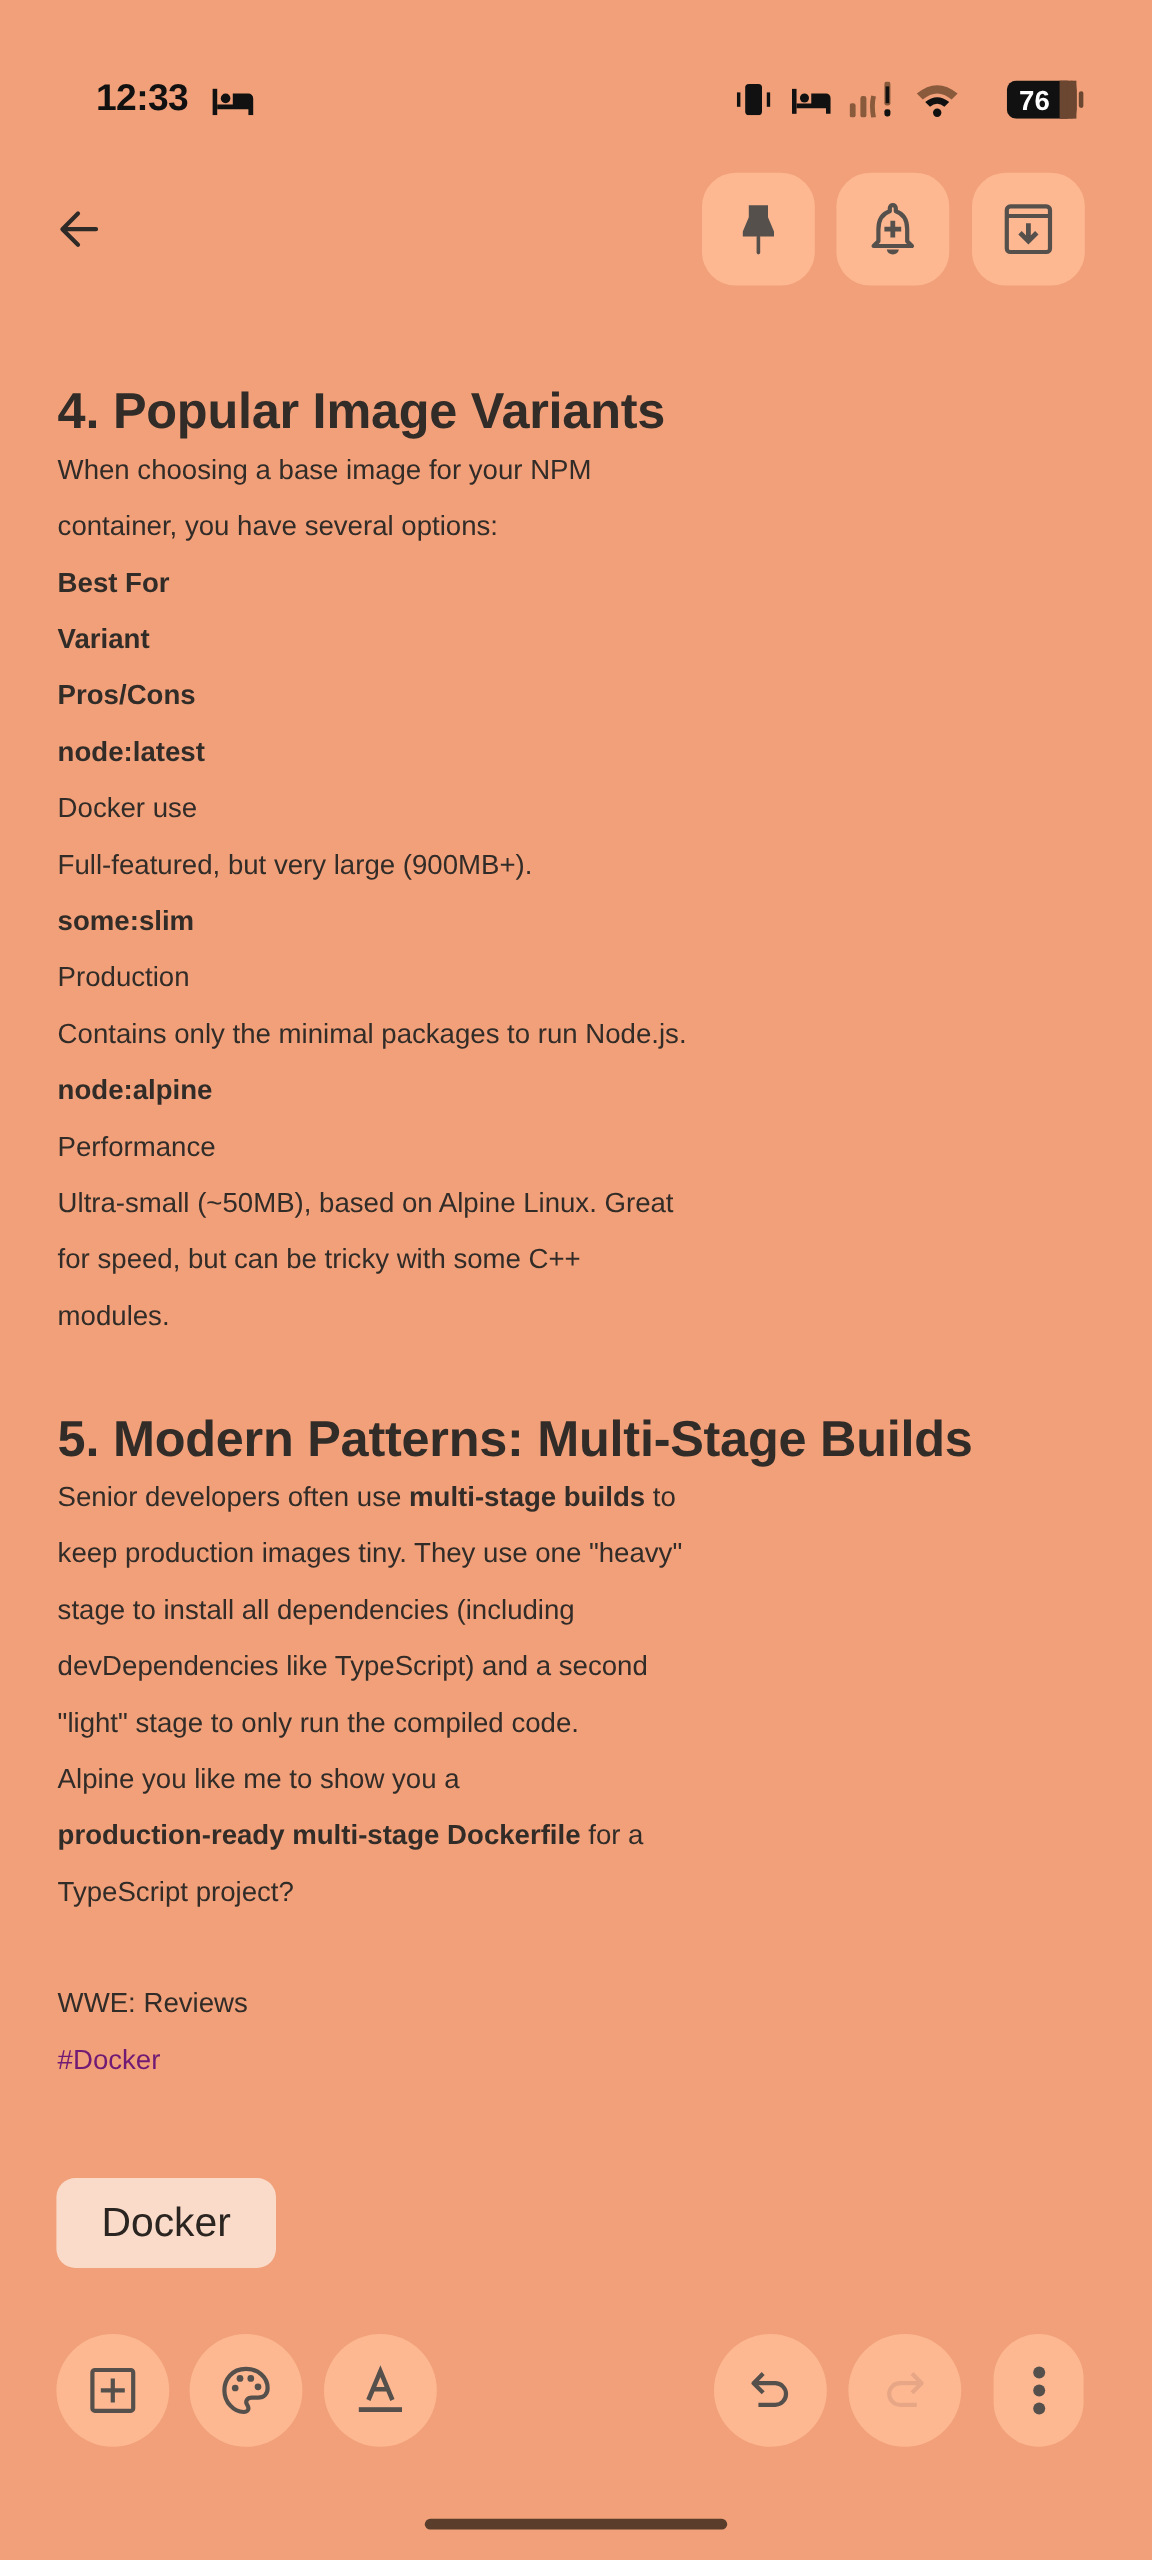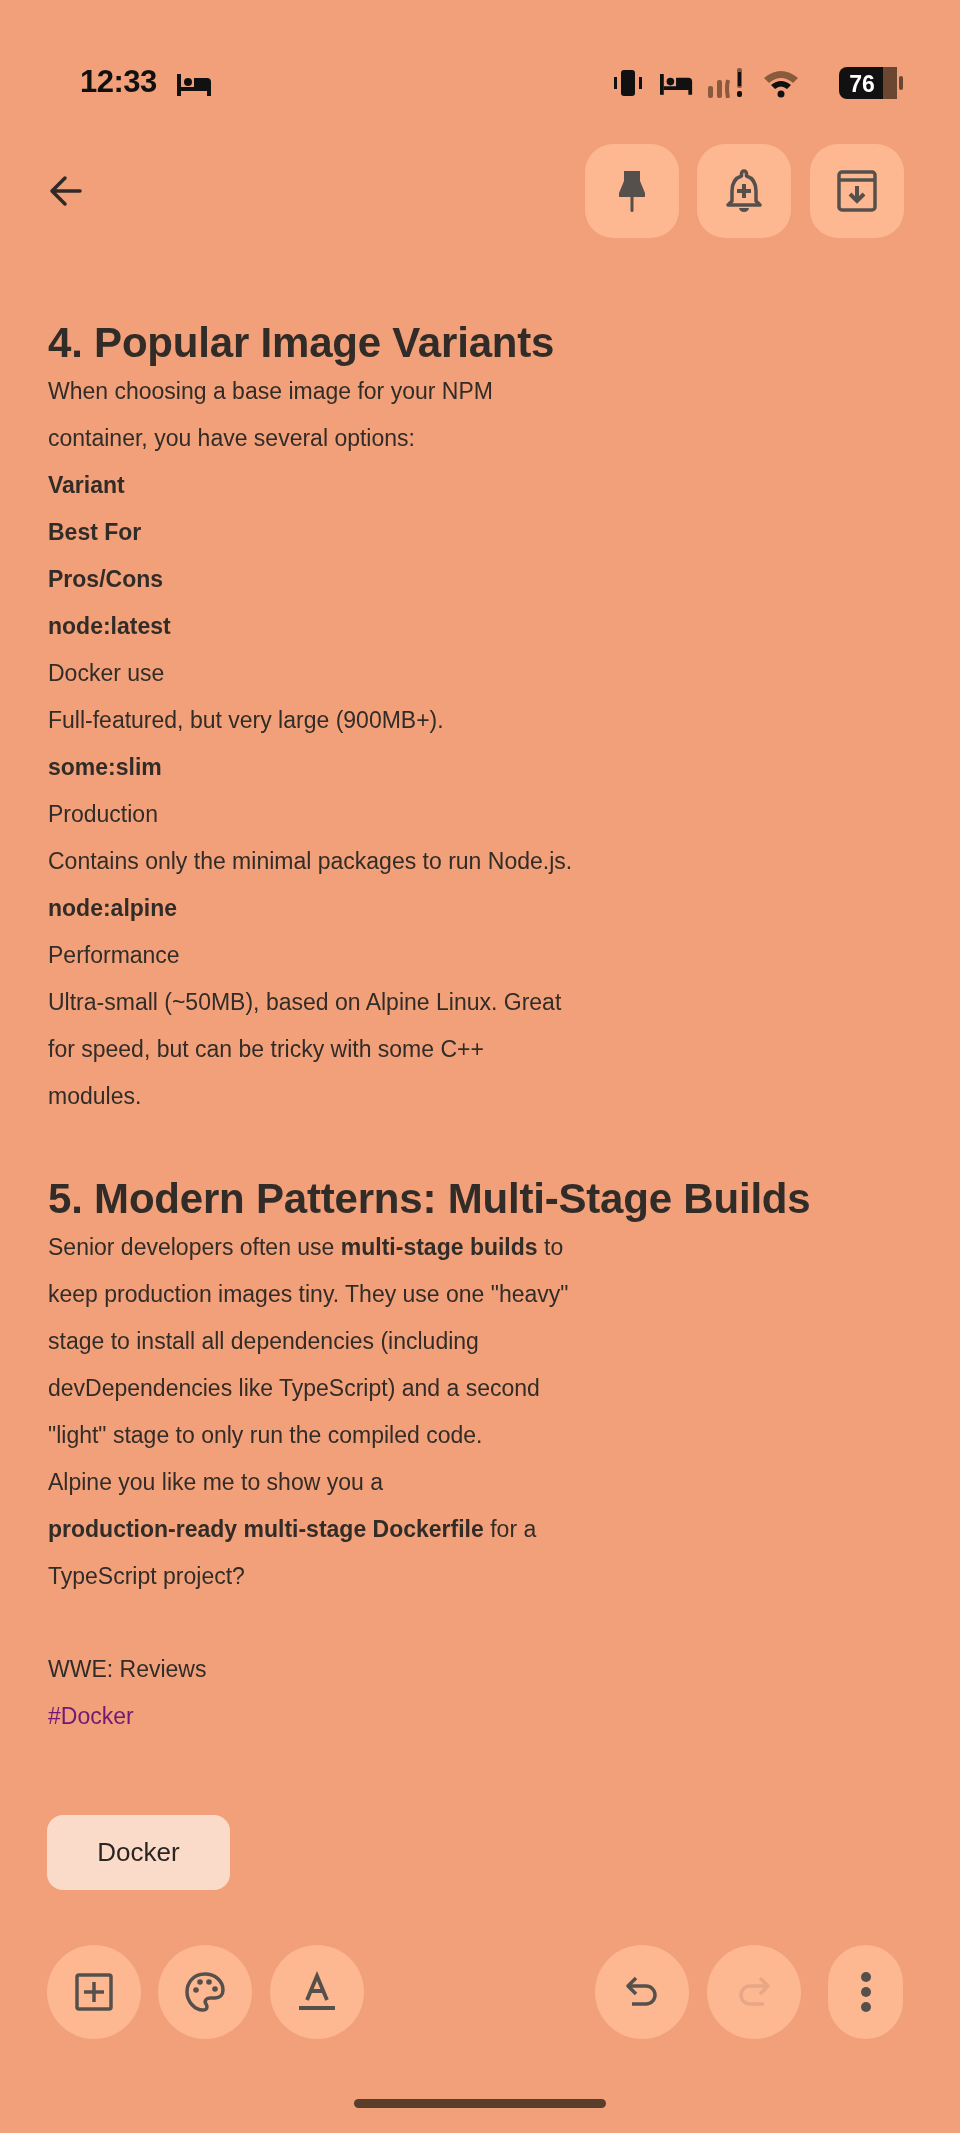--- a/index.html
+++ b/index.html
@@ -15,21 +15,21 @@
   .status-icon { position: absolute; }
   .top-bar { position: absolute; left: 0; top: 140px; width: 960px; height: 100px; }
   .back-btn { position: absolute; left: 36px; top: 22px; width: 58px; height: 58px; display:flex; align-items:center; justify-content:center; }
   .top-action { position: absolute; top: 4px; width: 94px; height: 94px; border-radius: 28px; background: #FDB891; display:flex; align-items:center; justify-content:center; }
   .content { position: absolute; left: 48px; top: 318px; width: 880px; }
   .line { display: block; font-size: 23px; line-height: 47px; height: 47px; white-space: nowrap; }
   .h { font-size: 42px; font-weight: bold; line-height: 50px; height: 50px; white-space: nowrap; display: block; letter-spacing: -0.2px; }
   .b { font-weight: bold; }
   .gap { display: block; height: 50px; }
   .hashtag { color: #701a75; }
-  .chip { position: absolute; left: 47px; top: 1815px; width: 183px; height: 75px; border-radius: 16px; background: #FADBC9; display:flex; align-items:center; justify-content:center; font-size: 26px; color: #2b2522; }
+  .chip { position: absolute; left: 47px; top: 1815px; width: 183px; height: 75px; border-radius: 16px; background: #FADBC9; display:flex; align-items:center; justify-content:center; font-size: 34px; color: #2b2522; }
   .bottom-bar { position: absolute; left: 0; top: 1945px; width: 960px; height: 96px; }
   .circ { position: absolute; top: 0; width: 94px; height: 94px; border-radius: 47px; background: #FDB891; display:flex; align-items:center; justify-content:center; }
   .home-indicator { position: absolute; left: 354px; top: 2099px; width: 252px; height: 9px; border-radius: 5px; background: #5A3E2B; }
 </style>
 </head>
 <body>
 
 <div class="status-bar">
   <span class="status-time">12:33</span>
   <span class="status-icon" style="left:177px;top:48px;">
@@ -107,22 +107,22 @@
         <path d="M4 12 H40" stroke="#55504C" stroke-width="3.5"></path>
         <path d="M22 18 V32 M15 26 L22 33 L29 26" stroke="#55504C" stroke-width="4" fill="none"></path>
       </svg>
   </div>
 </div>
 
 <div class="content">
   <span class="h">4. Popular Image Variants</span>
   <span class="line">When choosing a base image for your NPM</span>
   <span class="line">container, you have several options:</span>
+  <span class="line b">Best For</span>
   <span class="line b">Variant</span>
-  <span class="line b">Best For</span>
   <span class="line b">Pros/Cons</span>
 
   <span class="line b">node:latest</span>
   <span class="line">Docker use</span>
   <span class="line">Full-featured, but very large (900MB+).</span>
 
   <span class="line b">some:slim</span>
   <span class="line">Production</span>
   <span class="line">Contains only the minimal packages to run Node.js.</span>
 

